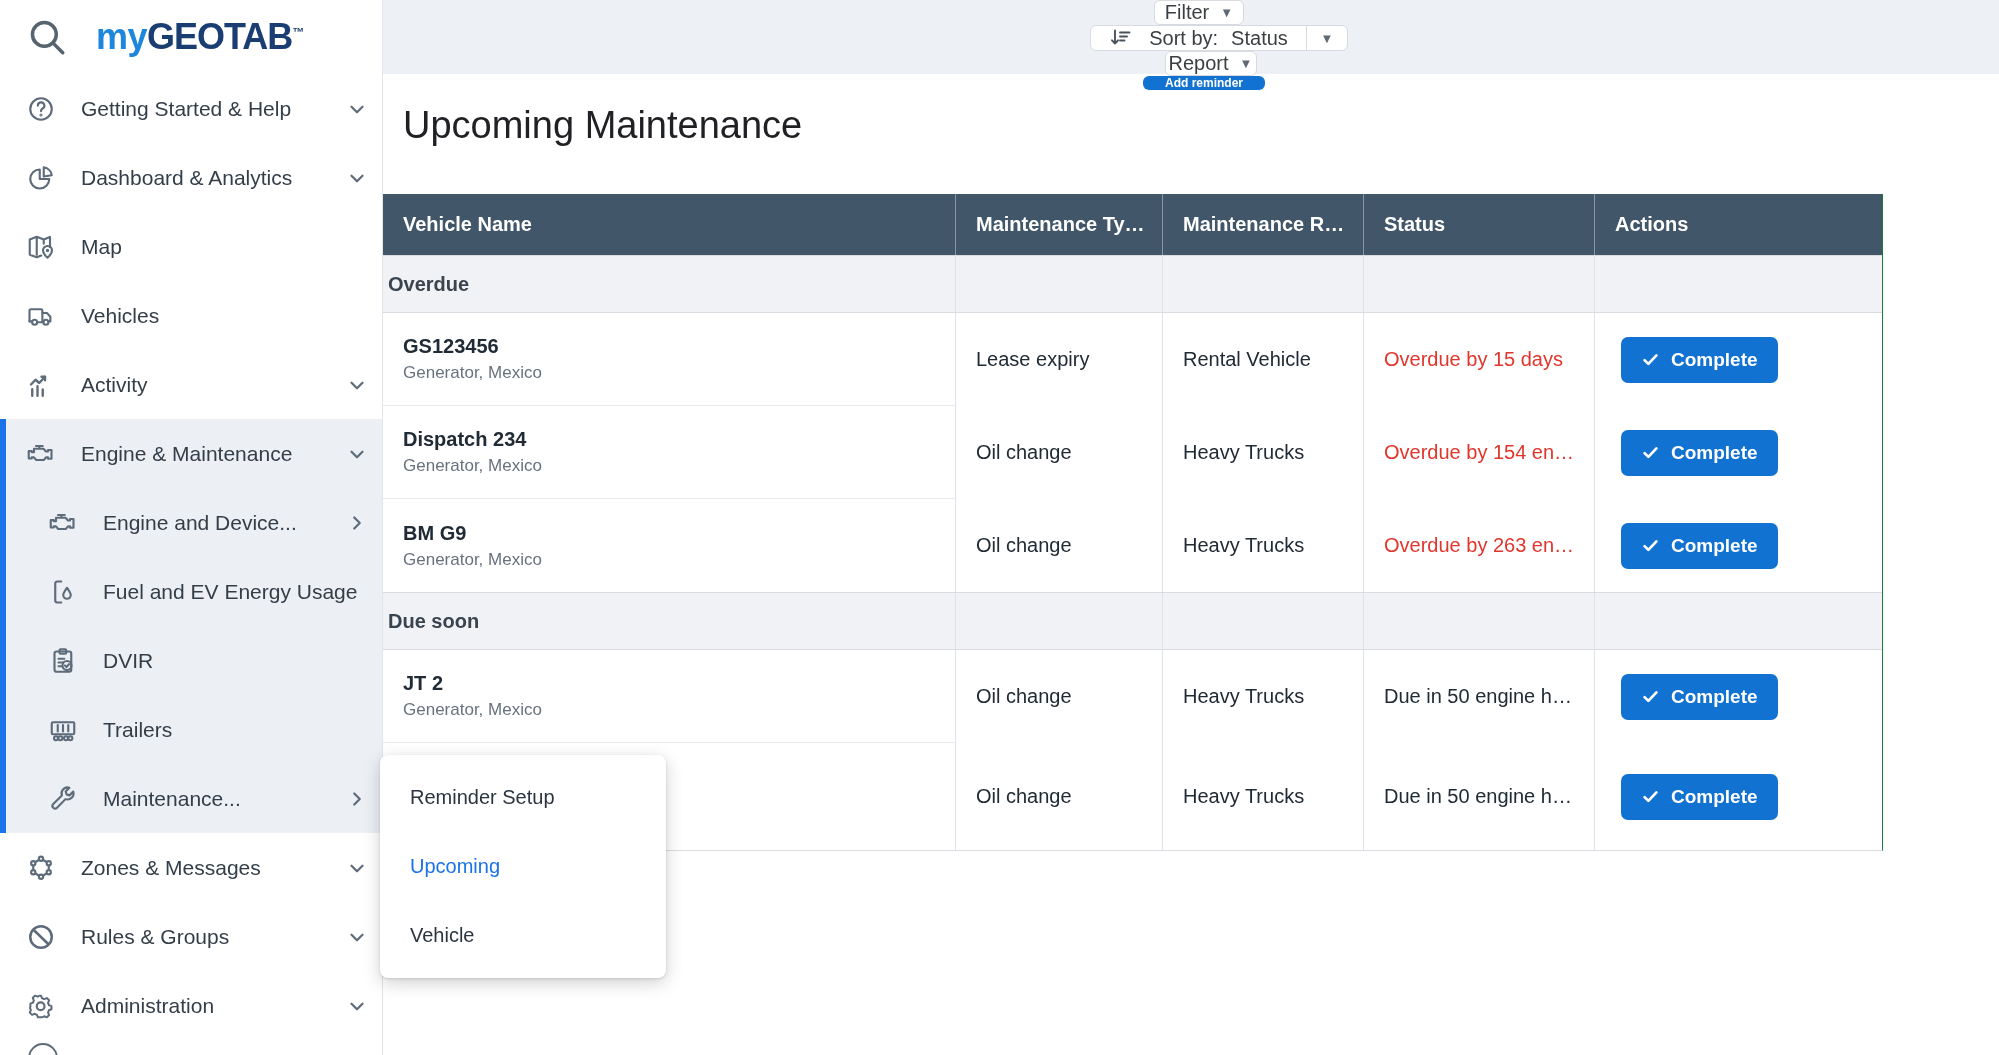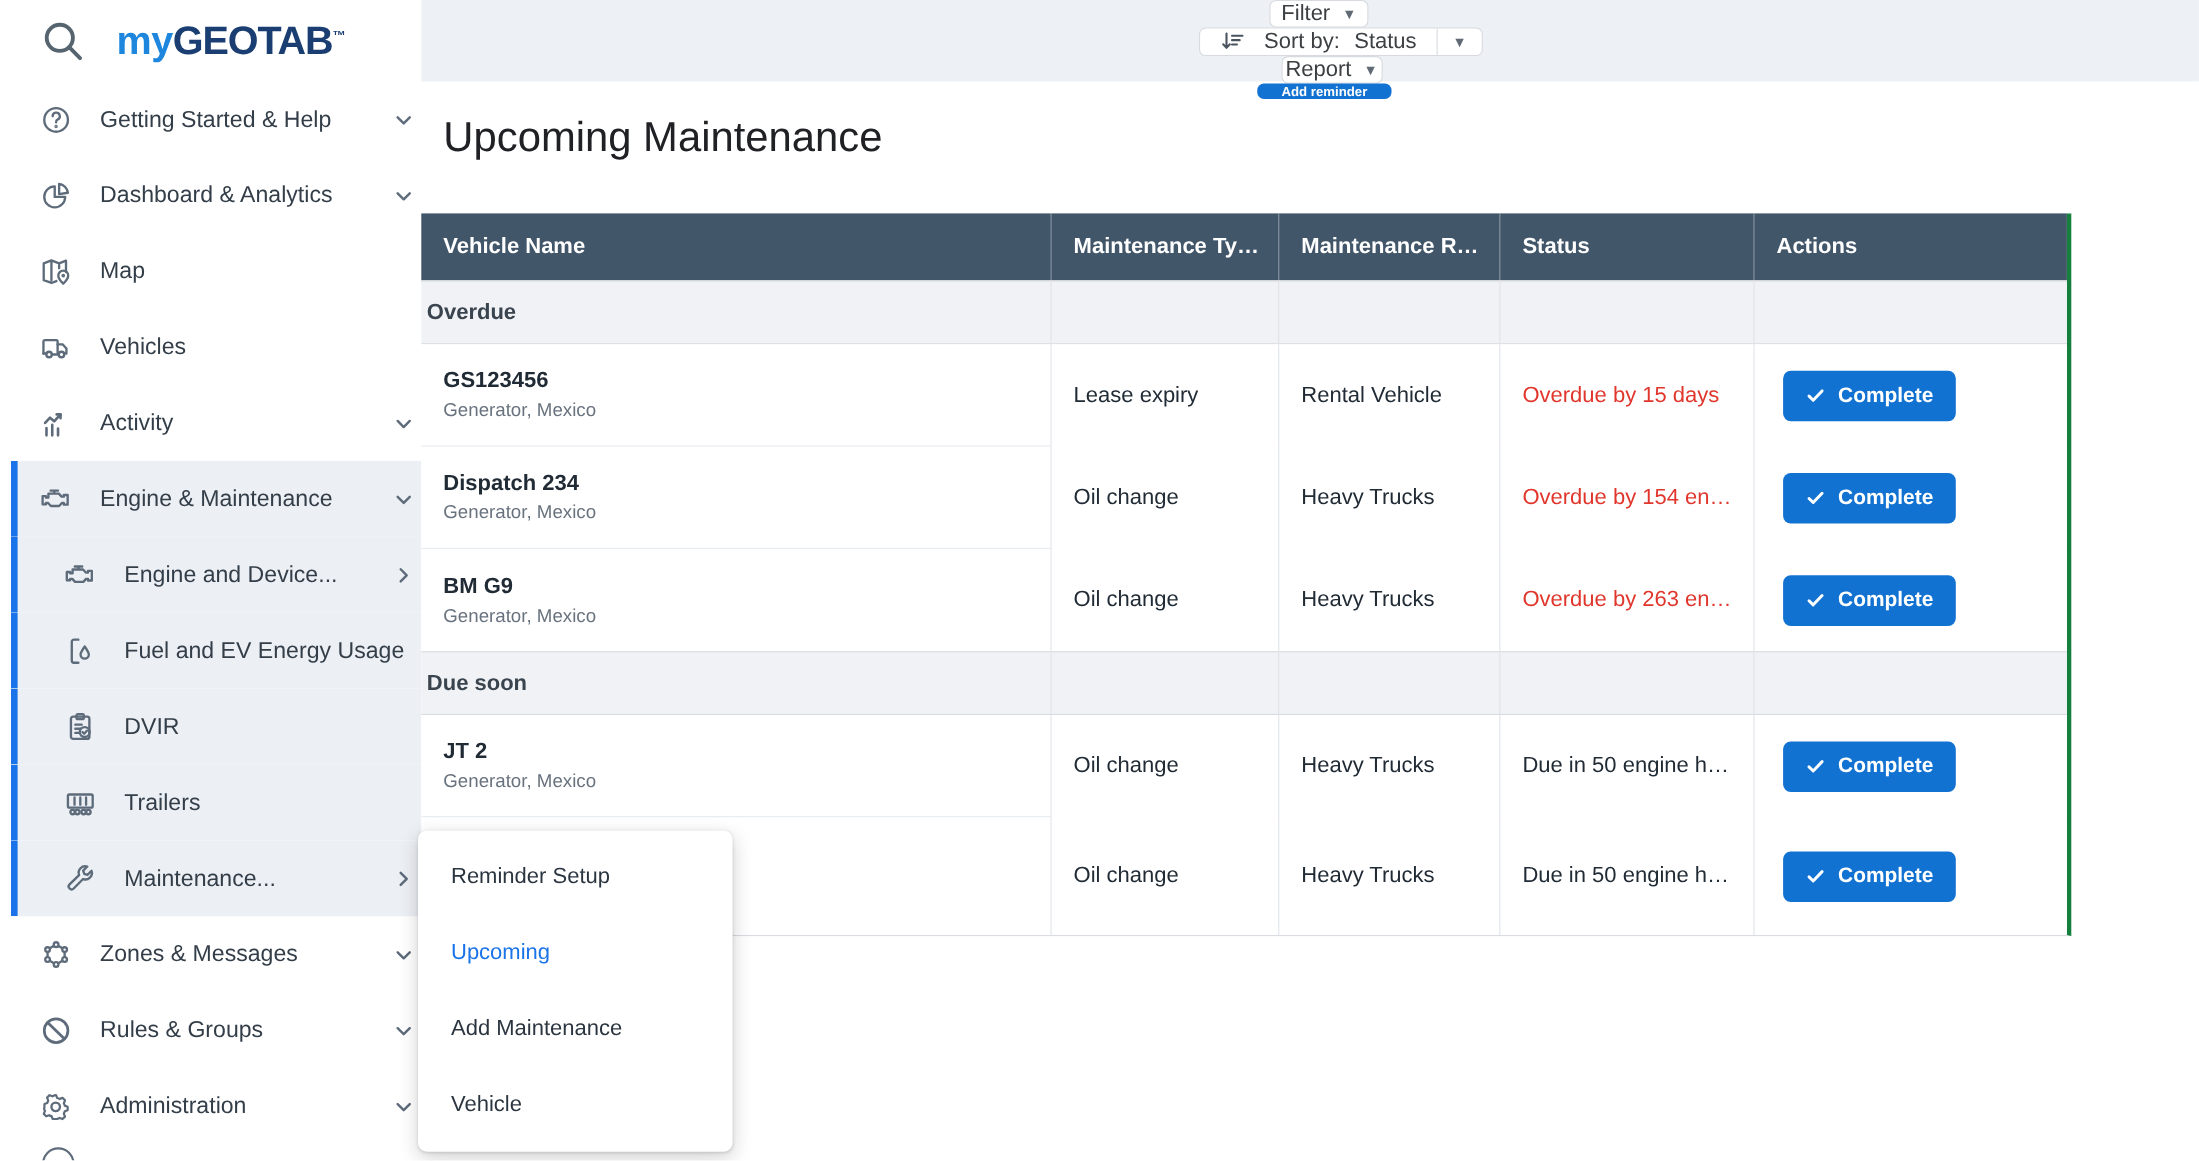--- a/index.html
+++ b/index.html
@@ -1,21 +1,21 @@
 <!DOCTYPE html>
 <html style="--accent: #1a73e8; --link_blue: #1a73e8; --primary_button: #1272d2; --header_bg: #42566a; --overdue_red: #e0362c; --toolbar_bg: #edf0f4; --sidebar_icon: #5d6b7a; --highlight_bg: #eceff4; --logo_blue: #1e87dd; --logo_navy: #1b3e72;"><head>
 <meta charset="utf-8">
 <style>
   * { margin:0; padding:0; box-sizing:border-box; }
   html,body{ width:1999px; height:1055px; overflow:hidden; background:#fff;
              font-family:"Liberation Sans", sans-serif; }
   .app{ position:relative; width:1999px; height:1055px; }
 
   
-  .sidebar{ position:absolute; left:10px; top:0; width:383px; height:1055px;
+  .sidebar{ position:absolute; left:0; top:0; width:383px; height:1055px;
             background:#fff; border-right:1px solid #e2e6ea; overflow:hidden; }
   .sidebar-top{ height:74px; display:flex; align-items:center; padding-left:26px; }
   .search-btn{ width:42px; height:42px; color:#55646f; cursor:pointer; }
   .search-btn svg{ width:42px; height:42px; }
   .logo{ margin-left:28px; font-weight:700; font-size:36px; letter-spacing:-0.5px; white-space:nowrap; }
   .logo-my{ color:var(--logo_blue); }
   .logo-geo{ color:var(--logo_navy); letter-spacing:-1px; }
   .logo-tm{ font-size:12px; color:var(--logo_navy); vertical-align:super; font-weight:700; }
 
   .side-item{ display:flex; align-items:center; height:69px; padding-left:25px; padding-right:14px;
@@ -46,21 +46,21 @@
   .sort-val{ margin-left:13px; }
   .sort-caret{ width:41px; height:100%; border-left:1px solid #d7dbe0;
                display:flex; align-items:center; justify-content:center; cursor:pointer; }
   .btn-report{ margin-left:23px; width:92px; justify-content:center; gap:11px; }
   .btn-add{ margin-left:10px; height:46px; padding:0 22px; background:var(--primary_button);
             color:#fff; font-weight:700; font-size:12px; border:none; border-radius:6px; cursor:pointer; }
   .page-title{ position:absolute; left:20px; top:104px; font-size:38px; font-weight:300; color:#202124;text-align:center; }
 
   
   .grid{ position:absolute; left:0; top:194px; width:1500px;
-         border-right:4px solid #15803d; border-bottom:1px solid #d9dde2; }
+         border-right:1px solid #15803d; border-bottom:1px solid #d9dde2; }
   .thead,.group-row,.row{ display:grid; grid-template-columns:572px 207px 201px 231px 288px; }
   .thead{ height:61px; background:var(--header_bg); }
   .th{ display:flex; align-items:center; padding-left:20px; color:#fff; font-weight:700;
        font-size:20px; border-left:1px solid rgba(255,255,255,.38); cursor:pointer;
        white-space:nowrap; overflow:hidden; }
   .th:first-child{ border-left:none; }
   .group-row{ height:58px; background:#f0f2f5; border-bottom:1px solid #d9dde2; border-top:1px solid #d9dde2; }
   .gcell{ border-left:1px solid #dfe3e8; }
   .gcell:first-child{ border-left:none; display:flex; align-items:center; padding-left:5px;
                       font-weight:700; font-size:20px; color:#39444f; }
@@ -422,16 +422,15 @@
               </button>
             </div>
           </div>
         </div>
     </div>
   </main>
 
   <div class="flyout" id="flyout">
       <div class="fly-item">Reminder Setup</div>
       <div class="fly-item active">Upcoming</div>
-      <div class="fly-item">Add Maintenance</div>
       <div class="fly-item">Vehicle</div>
     </div>
 </div>
 
 </body></html>

